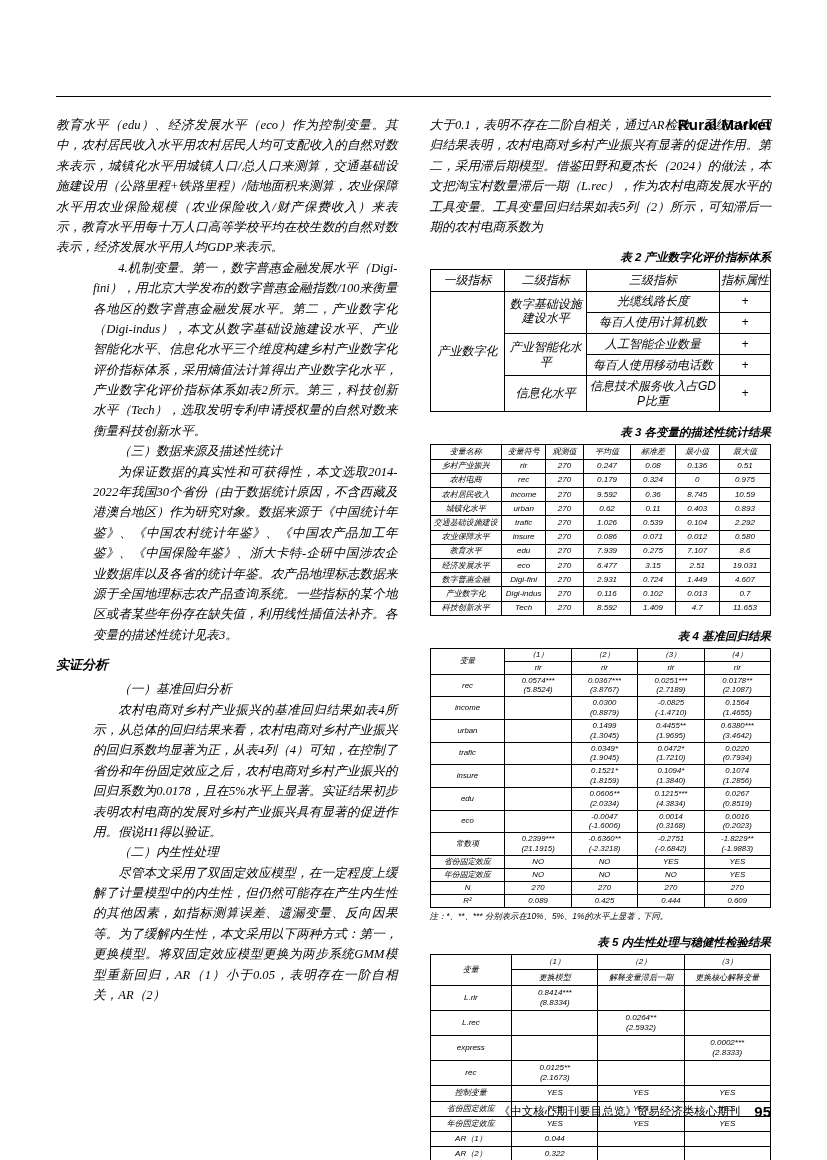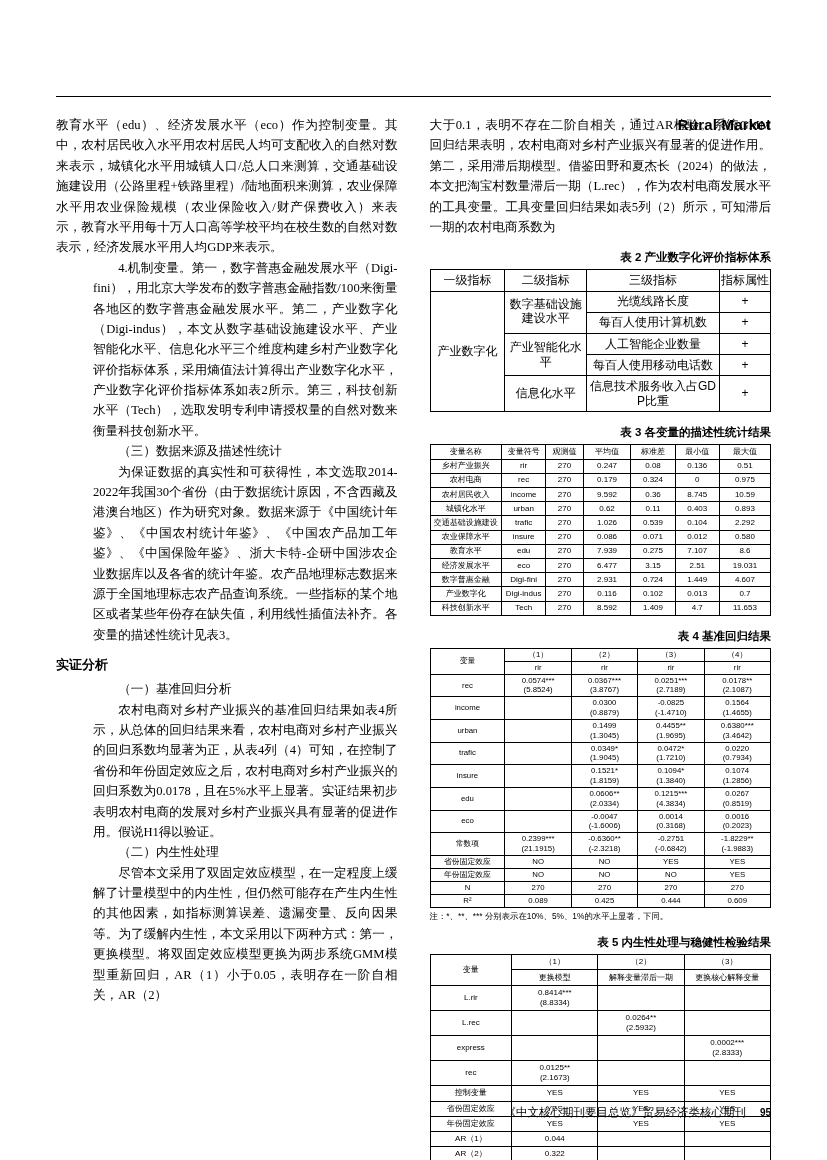--- a/index.html
+++ b/index.html
@@ -18,21 +18,21 @@
     position:absolute;top:72px;right:56px;
     font-family:"Liberation Sans", sans-serif;
     font-size:15px;font-weight:bold;letter-spacing:.2px;margin-top:44px;
   }
   .header-rule{
     position:absolute;top:96px;left:56px;right:56px;
     height:1px;background:#000;
   }
   .cols{
     position:absolute;top:115px;left:56px;right:56px;bottom:75px;
-    display:flex;gap:32px;
+    display:flex;gap:32px;font-style:italic;
   }
   .col{width:347px;}
   p{
     margin:0 0 0 0;
     font-size:12.6px;
     line-height:1.62;
     text-align:justify;
     text-justify:inter-ideograph;
   }
   p.ind{text-indent:2em;margin-left:37px;}
@@ -72,21 +72,21 @@
     font-family:"Liberation Sans", sans-serif;
   }
   .footer{
     position:absolute;bottom:40px;left:56px;right:56px;
     display:flex;justify-content:flex-end;align-items:center;
     font-size:11.5px;
     text-align:center;
   }
   .footer .pg{
     font-family:"Liberation Sans", sans-serif;
-    font-weight:bold;font-size:10px;margin-left:14px;
+    font-weight:bold;font-size:15px;margin-left:14px;
   }
   .small{font-size:7.4px;}
   .two-line{line-height:1.15;}
 </style>
 </head>
 <body>
 
 <div class="page">
 
   <div class="header">Rural Market</div>

